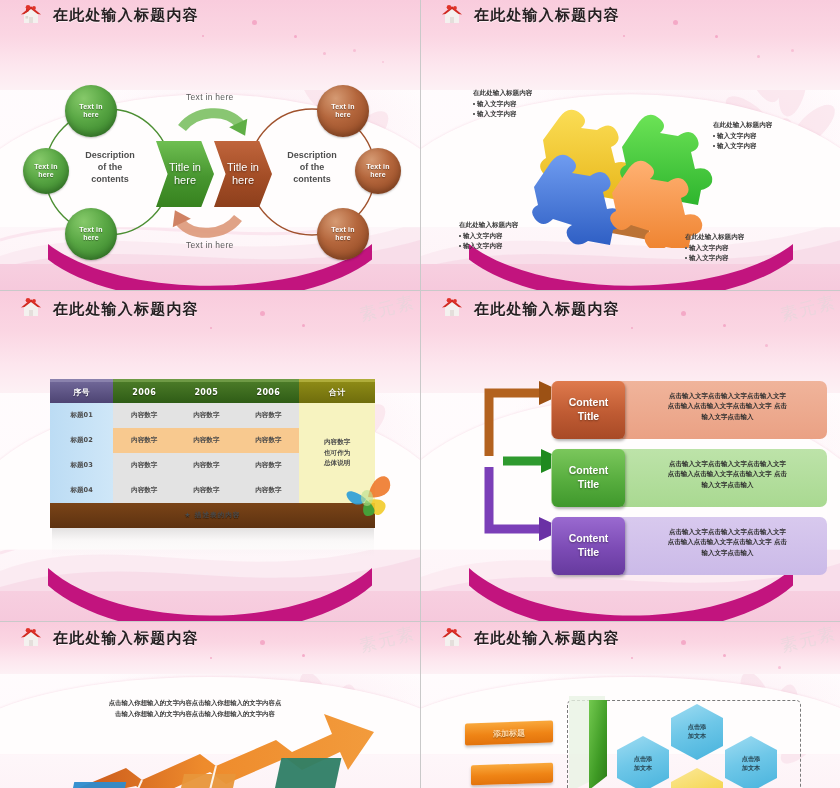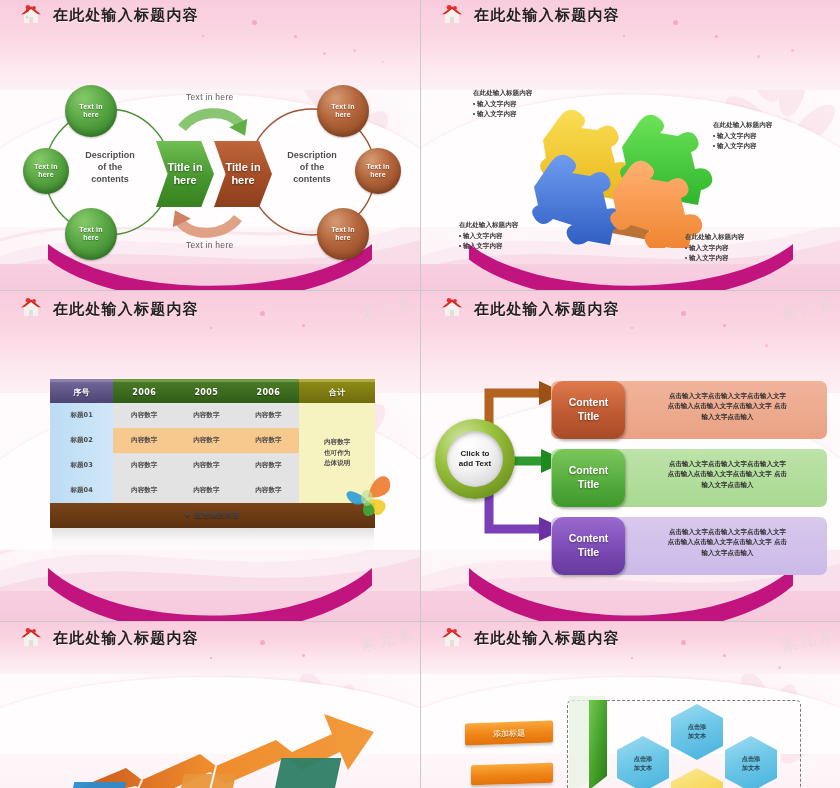--- a/index.html
+++ b/index.html
@@ -65,21 +65,21 @@
         justify-content:center;text-align:center;color:#fff;font-size:7px;
         font-weight:700;line-height:1.18;letter-spacing:.2px;
         text-shadow:0 1px 1px rgba(0,0,0,.4);}
   .pill.g{background:radial-gradient(circle at 36% 26%,#86c96a 0%,#5aa845 42%,#2f7a24 100%);
           box-shadow:inset 0 -3px 6px rgba(0,0,0,.22),0 1px 2px rgba(0,0,0,.25);}
   .pill.b{background:radial-gradient(circle at 36% 26%,#d59a73 0%,#b4663c 42%,#8a421d 100%);
           box-shadow:inset 0 -3px 6px rgba(0,0,0,.22),0 1px 2px rgba(0,0,0,.25);}
   .desc{position:absolute;text-align:center;font-size:9px;font-weight:700;
         color:#4e4e4e;line-height:1.32;}
   .chev{position:absolute;display:flex;align-items:center;justify-content:center;
-        color:#fff;font-size:11px;font-weight:700;text-align:center;line-height:1.2;
+        color:#fff;font-size:11px;font-weight:400;text-align:center;line-height:1.2;
         text-shadow:0 1px 2px rgba(0,0,0,.45);
         filter:drop-shadow(1px 2px 1px rgba(0,0,0,.3));}
   .chev.g{background:linear-gradient(180deg,#6fbf52 0%,#47962f 55%,#37821f 100%);
           clip-path:polygon(0 0,78% 0,100% 50%,78% 100%,0 100%,20% 50%);}
   .chev.b{background:linear-gradient(180deg,#c0653c 0%,#a34d26 55%,#8d3f1c 100%);
           clip-path:polygon(0 0,78% 0,100% 50%,78% 100%,0 100%,20% 50%);}
   .tih{position:absolute;font-size:8.5px;color:#5b5b5b;letter-spacing:.3px;}
 
   
   .puz-txt{position:absolute;z-index:7;font-size:6.6px;line-height:1.55;
@@ -118,21 +118,21 @@
   .orb{position:absolute;z-index:7;border-radius:50%;
        background:radial-gradient(circle at 34% 26%,#cfe59f 0%,#9ac23e 38%,#5c8010 100%);
        display:flex;align-items:center;justify-content:center;
        box-shadow:0 2px 4px rgba(0,0,0,.35);}
   .orb-in{border-radius:50%;width:70%;height:70%;
        background:radial-gradient(circle at 36% 28%,#ffffff 0%,#f2f2f2 45%,#c9c9c9 100%);
        display:flex;align-items:center;justify-content:center;text-align:center;
        font-size:8px;font-weight:700;color:#222;line-height:1.25;
        box-shadow:inset 0 2px 4px rgba(0,0,0,.25);}
   .rowband{position:absolute;z-index:6;border-radius:7px;}
-  .rowtitle{position:absolute;z-index:7;border-radius:12px;
+  .rowtitle{position:absolute;z-index:7;border-radius:6px;
        display:flex;align-items:center;justify-content:center;text-align:center;
        color:#fff;font-size:10.5px;font-weight:700;line-height:1.3;
        text-shadow:0 1px 2px rgba(0,0,0,.4);
        box-shadow:1px 2px 3px rgba(0,0,0,.3);}
   .rowtext{position:absolute;z-index:8;text-align:center;font-size:6.5px;
        line-height:1.6;color:#2f2f2f;font-weight:700;
        font-family:"DejaVu Sans","Liberation Sans",sans-serif;}
   .bigarrow{position:absolute;z-index:6;}
 
   
@@ -492,23 +492,20 @@
 
     <svg class="bigarrow" style="left:10px;top:70px;width:150px;height:210px;" viewBox="0 0 150 210">
       <path d="M58 95 L58 32 L110 32" stroke="#b3621f" stroke-width="9" fill="none"></path>
       <path d="M108 20 L134 32 L108 44 Z" fill="#9c5114"></path>
       <path d="M72 100 L112 100" stroke="#2f9a2f" stroke-width="9" fill="none"></path>
       <path d="M110 88 L136 100 L110 112 Z" fill="#1f8a1f"></path>
       <path d="M58 106 L58 168 L110 168" stroke="#7b3fb8" stroke-width="9" fill="none"></path>
       <path d="M108 156 L134 168 L108 180 Z" fill="#6a31a5"></path>
     </svg>
 
-    <div class="orb" style="left:14px;top:128px;width:80px;height:80px;">
-      <div class="orb-in">Click to<br>add Text</div>
-    </div>
 
     <div class="rowband" style="left:130px;top:90px;width:276px;height:58px;
          background:linear-gradient(180deg,#f0b49b 0%,#eaa184 100%);"></div>
     <div class="rowtitle" style="left:131px;top:90px;width:73px;height:58px;
          background:linear-gradient(180deg,#df7a4d 0%,#bf5b33 55%,#a84a26 100%);">Content<br>Title</div>
     <div class="rowtext" style="left:214px;top:100px;width:185px;">点击输入文字点击输入文字点击输入文字<br>点击输入点击输入文字点击输入文字 点击<br>输入文字点击输入</div>
 
     <div class="rowband" style="left:130px;top:158px;width:276px;height:58px;
          background:linear-gradient(180deg,#bde3a9 0%,#a9d991 100%);"></div>
     <div class="rowtitle" style="left:131px;top:158px;width:73px;height:58px;
@@ -553,20 +550,21 @@
           <path d="M4 11 L13 4 L22 11 L20 11 L20 20 L6 20 L6 11 Z" fill="#f4f1ef"></path>
           <path d="M3 11.5 L13 3.3 L23 11.5 L19.5 11 L13 6 L6.5 11 Z" fill="#d02a22"></path>
           <rect x="11" y="14" width="4" height="6" fill="#e4dedb"></rect>
           <circle cx="10" cy="4.2" r="2.3" fill="#e0332a"></circle>
           <circle cx="16" cy="5" r="1.9" fill="#e0332a"></circle>
         </svg>
       </span>
       <span class="hdr-title">在此处输入标题内容</span>
     </div>
 
+    <div class="s5txt" style="left:60px;top:76px;width:270px;">点击输入你想输入的文字内容点击输入你想输入的文字内容点<br>击输入你想输入的文字内容点击输入你想输入的文字内容</div>
 
     <svg style="position:absolute;left:30px;top:86px;width:390px;height:90px;z-index:6;" viewBox="0 0 390 90">
       <defs>
         <linearGradient id="ar5" x1="0" y1="0" x2="1" y2="0">
           <stop offset="0" stop-color="#c4521a"></stop>
             <stop offset="45%" stop-color="#ee8b2c"></stop>
             <stop offset="100%" stop-color="#f29b3c"></stop>
         </linearGradient>
       </defs>
       <path d="M34 86 L96 60 L112 72 L170 46 L186 58 L246 32 L262 44 L302 26 L294 6 L344 24 L318 62 L310 44 L272 62 L256 50 L196 76 L180 64 L122 90 L106 78 L46 90 Z" fill="url(#ar5)"></path>

